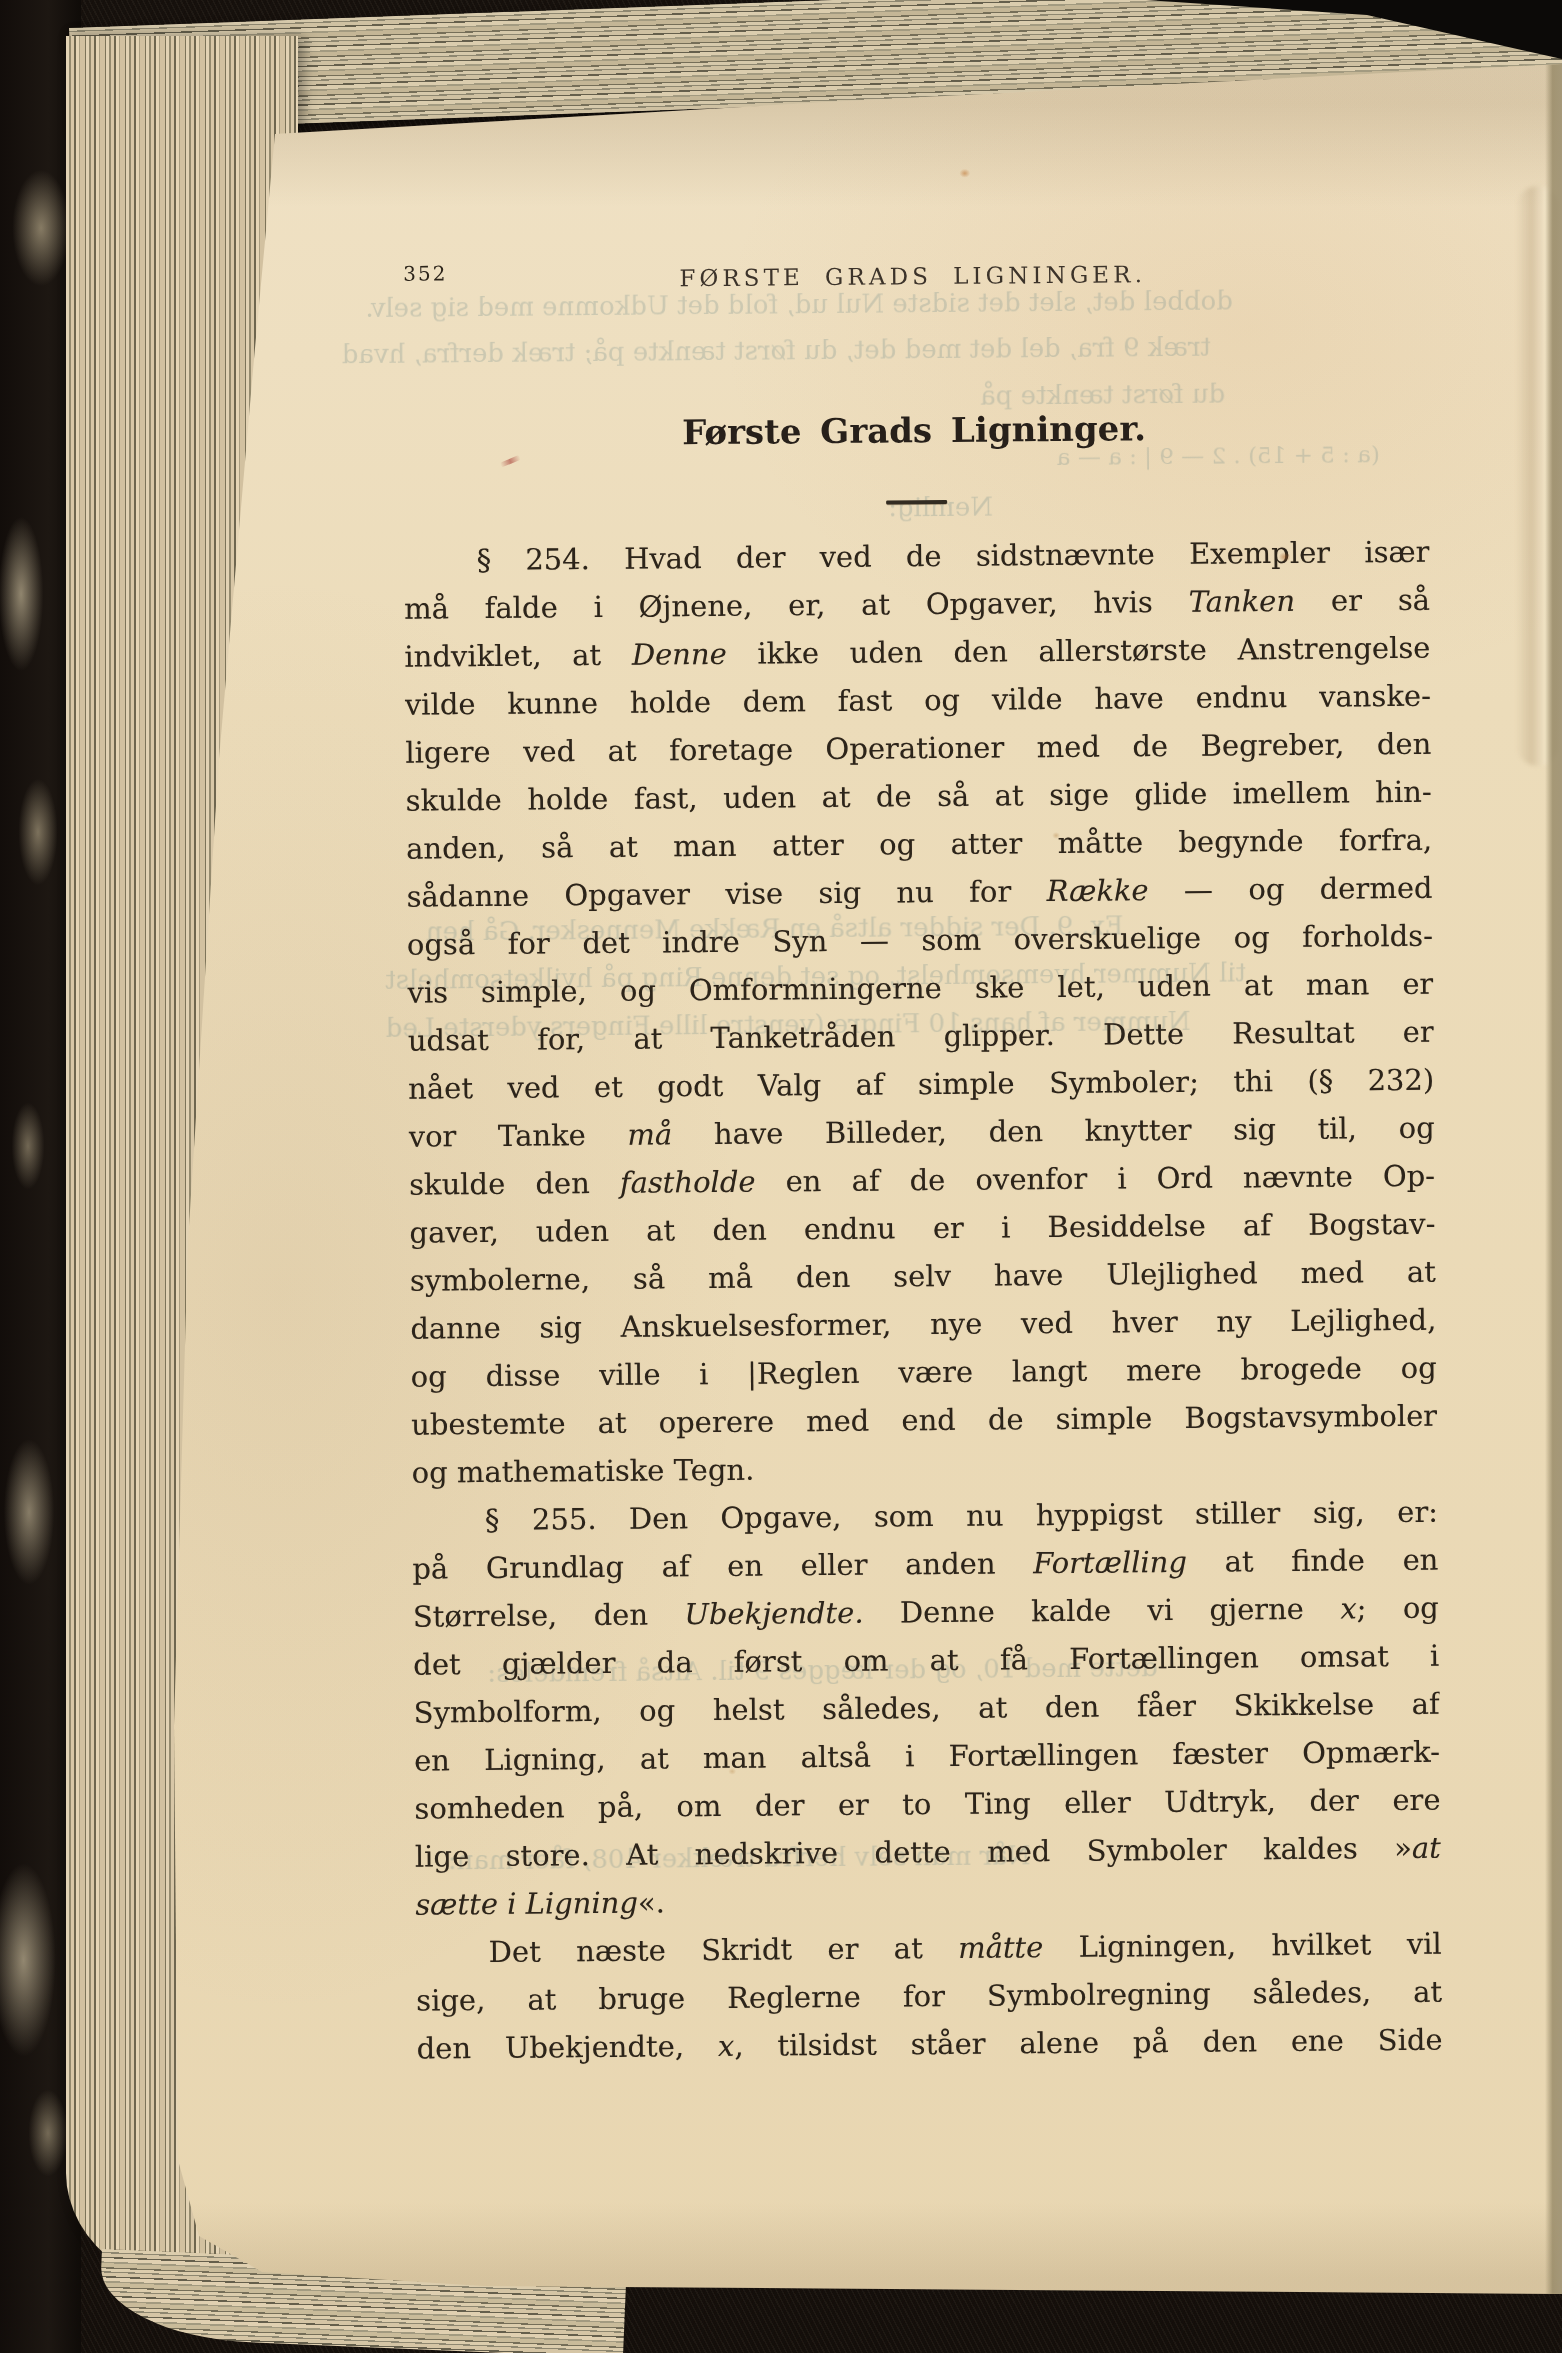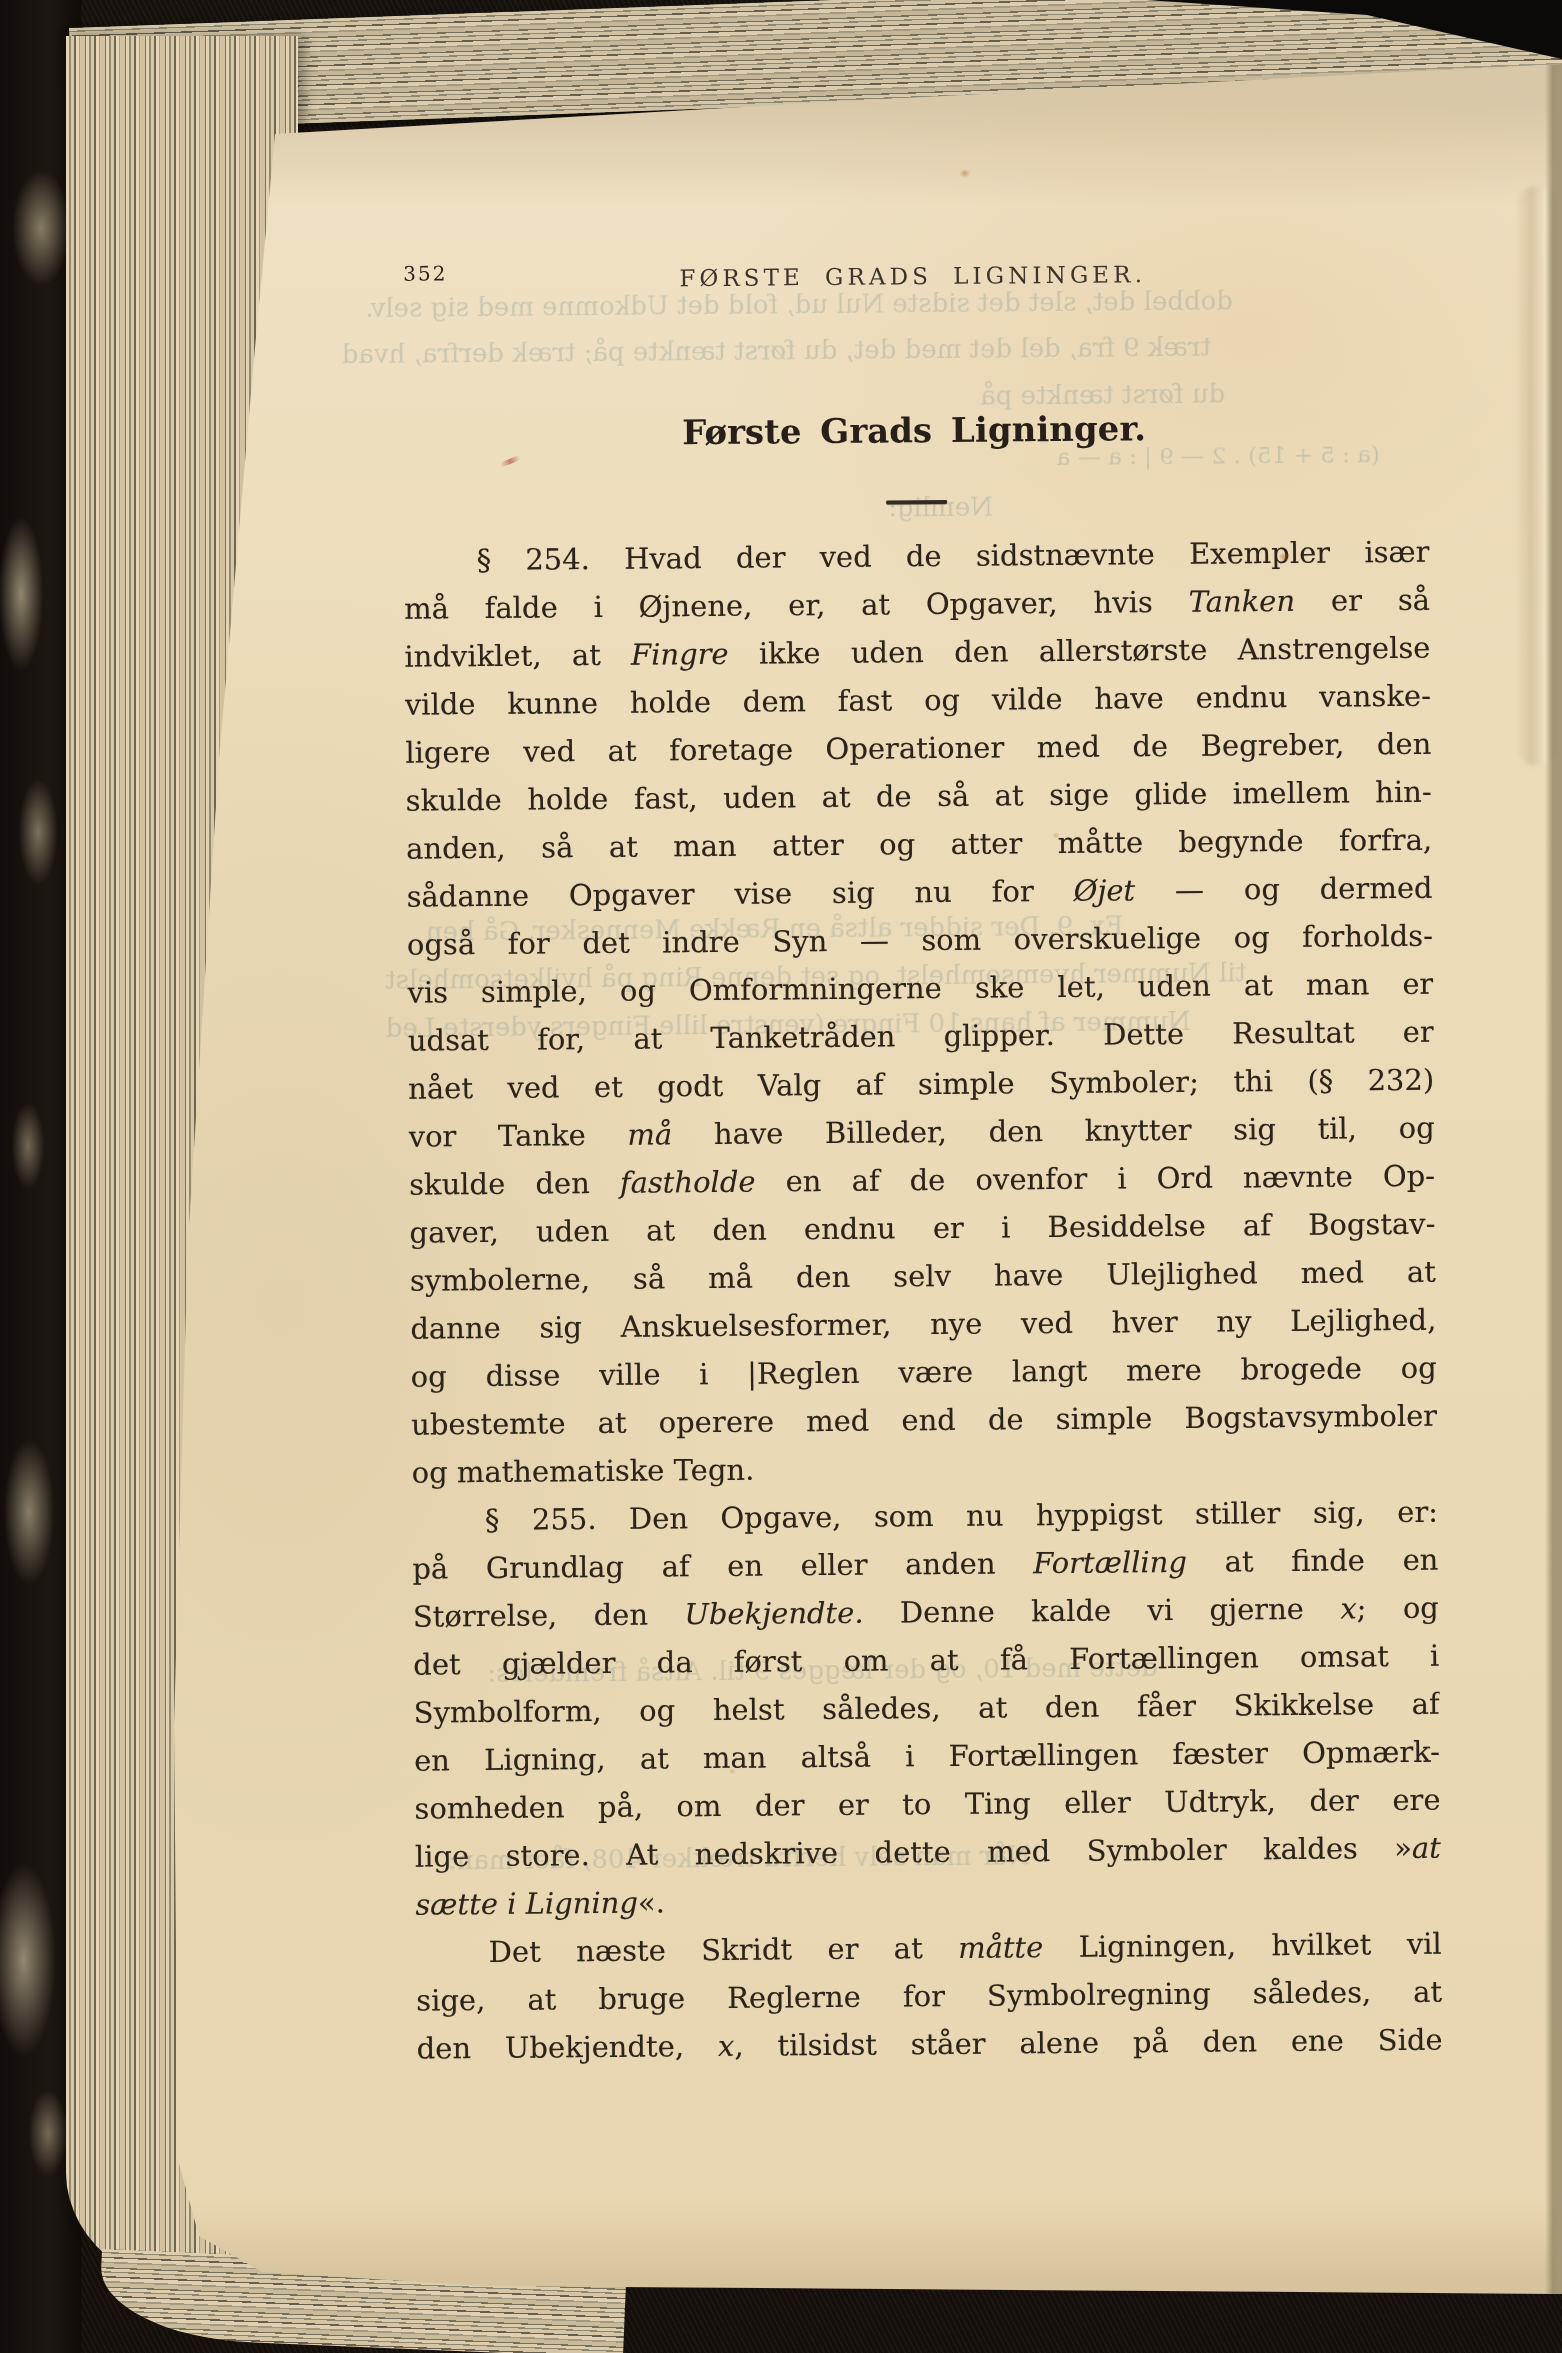--- a/index.html
+++ b/index.html
@@ -147,26 +147,26 @@
       </div>
 
     <div class="page-number">352</div>
     <div class="running-header">FØRSTE GRADS LIGNINGER.</div>
     <div class="section-title">Første Grads Ligninger.</div>
     <div class="divider-rule"></div>
 
     <div class="text-block">
         <div class="line indent"><span>§ 254.  Hvad der ved de sidstnævnte Exempler især</span></div>
         <div class="line"><span>må falde i Øjnene, er, at Opgaver, hvis </span><span class="it">Tanken</span><span> er så</span></div>
-        <div class="line"><span>indviklet, at </span><span class="it">Fingre</span><span> ikke uden den allerstørste Anstrengelse</span></div>
+        <div class="line"><span>indviklet, at </span><span class="it">Denne</span><span> ikke uden den allerstørste Anstrengelse</span></div>
         <div class="line"><span>vilde kunne holde dem fast og vilde have endnu vanske-</span></div>
         <div class="line"><span>ligere ved at foretage Operationer med de Begreber, den</span></div>
         <div class="line"><span>skulde holde fast, uden at de så at sige glide imellem hin-</span></div>
         <div class="line"><span>anden, så at man atter og atter måtte begynde forfra,</span></div>
-        <div class="line"><span>sådanne Opgaver vise sig nu for </span><span class="it">Øjet</span><span> — og dermed</span></div>
+        <div class="line"><span>sådanne Opgaver vise sig nu for </span><span class="it">Række</span><span> — og dermed</span></div>
         <div class="line"><span>også for det indre Syn — som overskuelige og forholds-</span></div>
         <div class="line"><span>vis simple, og Omformningerne ske let, uden at man er</span></div>
         <div class="line"><span>udsat for, at Tanketråden glipper.  Dette Resultat er</span></div>
         <div class="line"><span>nået ved et godt Valg af simple Symboler; thi (§ 232)</span></div>
         <div class="line"><span>vor Tanke </span><span class="it">må</span><span> have Billeder, den knytter sig til, og</span></div>
         <div class="line"><span>skulde den </span><span class="it">fastholde</span><span> en af de ovenfor i Ord nævnte Op-</span></div>
         <div class="line"><span>gaver, uden at den endnu er i Besiddelse af Bogstav-</span></div>
         <div class="line"><span>symbolerne, så må den selv have Ulejlighed med at</span></div>
         <div class="line"><span>danne sig Anskuelsesformer, nye ved hver ny Lejlighed,</span></div>
         <div class="line"><span>og disse ville i |Reglen være langt mere brogede og</span></div>

